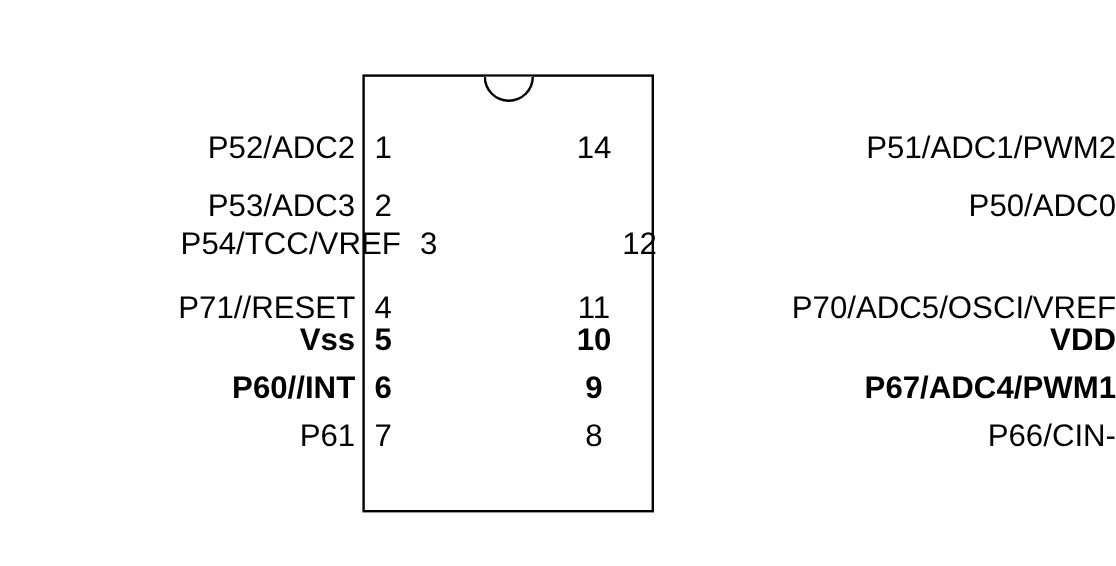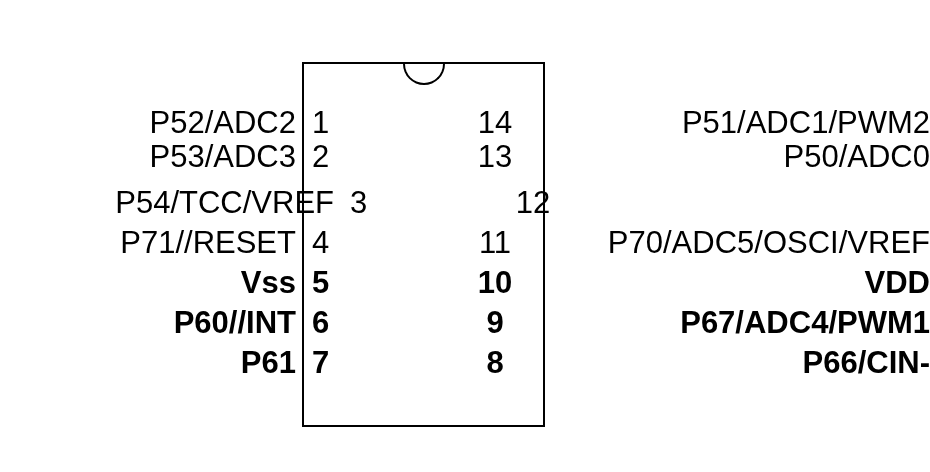--- a/index.html
+++ b/index.html
@@ -37,31 +37,31 @@
     border: 2px solid #000000;
     border-top: none;
     border-radius: 0 0 21px 21px / 0 0 21px 21px;
     background: #ffffff;
   }
   .pin-row {
     position: absolute;
     left: 0;
     width: 930px;
     height: 40px;
-    font-size: 31px;
+    font-size: 26px;
     line-height: 40px;
     white-space: nowrap;
   }
   .row-0 { top: 103px; }
-  .row-1 { top: 137px; }
+  .row-1 { top: 151px; }
   .row-2 { top: 183px; margin-left: 38px; }
-  .row-3 { top: 223px; }
+  .row-3 { top: 236px; }
   .row-4 { top: 263px; font-weight: bold; }
   .row-5 { top: 303px; font-weight: bold; }
-  .row-6 { top: 343px; font-weight: bold; }
+  .row-6 { top: 343px; }
   .cell { position: absolute; top: 0; height: 40px; }
   .llabel { left: 0;    width: 296px; text-align: right; }
   .lnum   { left: 312px; width: 60px;  text-align: left;  }
   .rnum   { left: 453px; width: 84px;  text-align: center; }
   .rlabel { left: 551px; width: 379px; text-align: right;  }
 </style>
 </head>
 <body>
 
 <div class="canvas">
@@ -73,21 +73,20 @@
   <div class="pin-row row-0">
     <span class="cell llabel">P52/ADC2</span>
     <span class="cell lnum">1</span>
     <span class="cell rnum">14</span>
     <span class="cell rlabel">P51/ADC1/PWM2</span>
   </div>
 
   <div class="pin-row row-1">
     <span class="cell llabel">P53/ADC3</span>
     <span class="cell lnum">2</span>
-    <span class="cell rnum">13</span>
     <span class="cell rlabel">P50/ADC0</span>
   </div>
 
   <div class="pin-row row-2">
     <span class="cell llabel">P54/TCC/VREF</span>
     <span class="cell lnum">3</span>
     <span class="cell rnum">12</span>
   </div>
 
   <div class="pin-row row-3">

